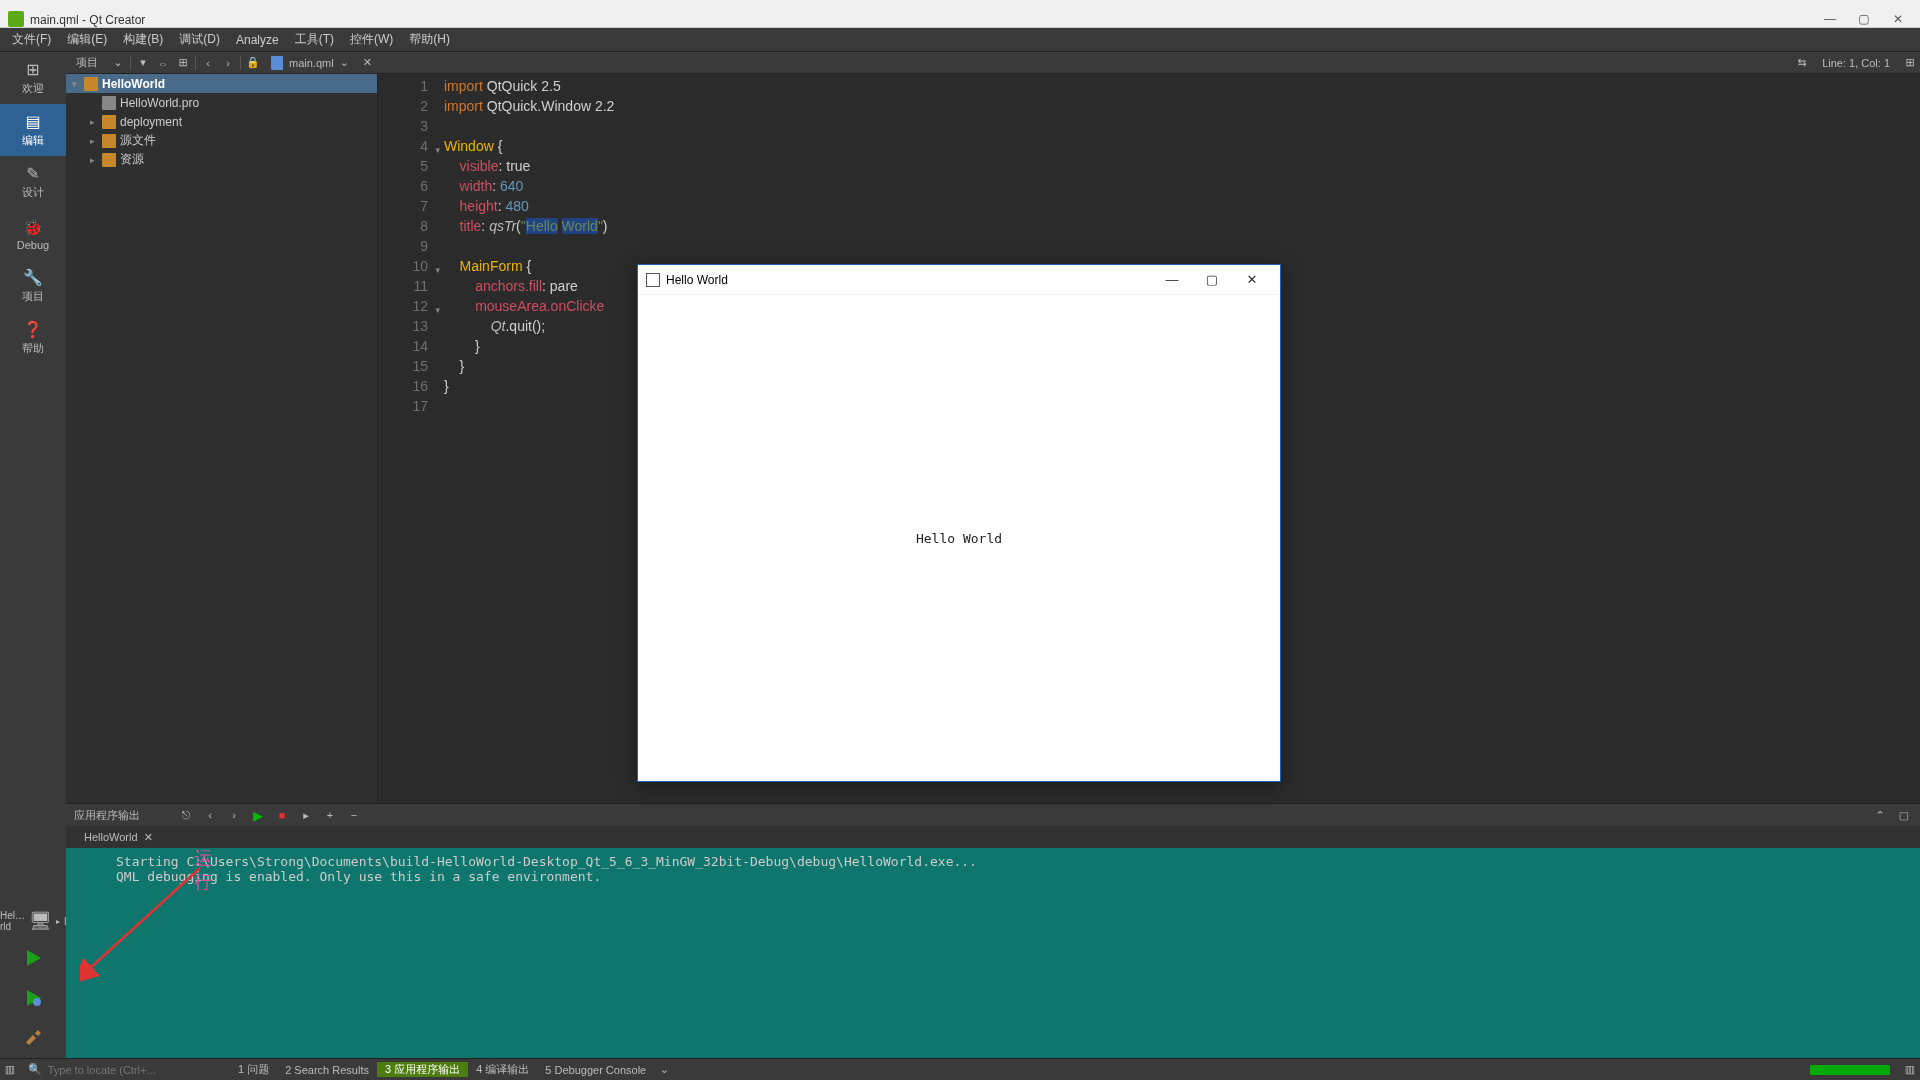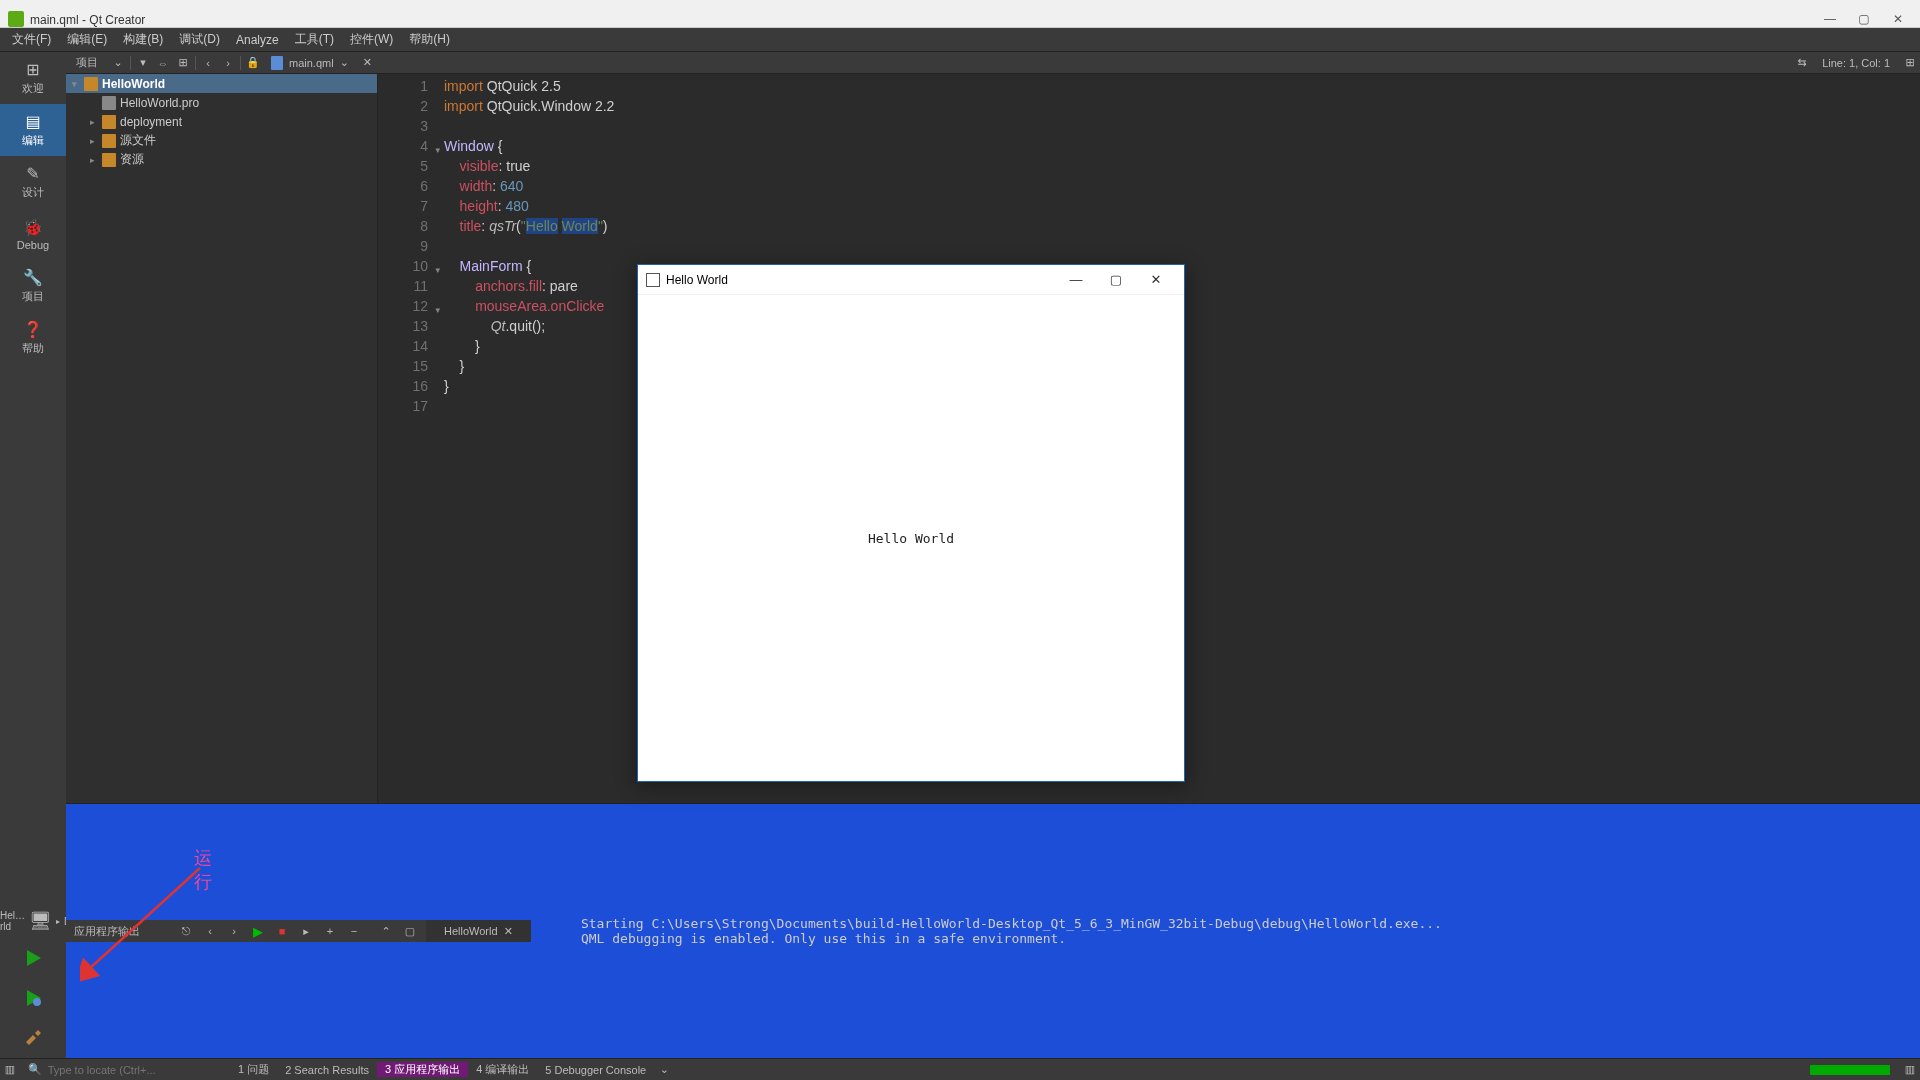--- a/index.html
+++ b/index.html
@@ -56,54 +56,54 @@
 .ticon.file { background: #888; border-radius: 1px; }
 .tree-indent-1 { padding-left: 24px; }
 
 
 .code-editor { flex: 1; display: flex; background: #2b2b2b; font-family: Consolas, monospace; font-size: 14px; position: relative; }
 .gutter { width: 66px; background: #2b2b2b; color: #707070; text-align: right; padding-right: 16px; line-height: 20px; padding-top: 2px; }
 .gutter .ln { height: 20px; position: relative; }
 .gutter .fold { position: absolute; right: -12px; top: 4px; color: #888; font-size: 9px; }
 .code-lines { flex: 1; padding-top: 2px; line-height: 20px; white-space: pre; color: #d0d0d0; }
 .kw { color: #cc7832; }
-.type { color: #c4b5fd; }
+.type { color: #eab308; }
 .prop { color: #cc5060; }
 .num { color: #6897bb; }
 .str { color: #6a8759; }
 .func { font-style: italic; color: #bababa; }
 .str-hl { background: #214283; }
 
 
-.output-panel { height: 255px; border-top: 1px solid #222; display: flex; flex-direction: row; background: #1d4ed8; align-items: center; }
+.output-panel { height: 255px; border-top: 1px solid #222; display: flex; flex-direction: column; background: #0f766e; }
 .output-header { height: 22px; background: #3a3a3a; display: flex; align-items: center; padding: 0 8px; font-size: 11px; color: #bbb; gap: 8px; }
 .output-header .title { flex: 0 0 auto; padding-right: 30px; }
 .output-header .ctl { cursor: pointer; width: 16px; text-align: center; }
 .output-header .hspacer { flex: 1; }
 .output-tabbar { height: 22px; background: #323232; display: flex; align-items: center; padding: 0 8px; font-size: 11px; }
 .output-tabbar .otab { padding: 2px 10px; color: #bbb; cursor: pointer; }
 .output-body { flex: 1; padding: 6px 10px; font-family: Consolas, monospace; font-size: 13px; color: #ccc; white-space: pre; overflow: auto; margin-left: 40px; }
 
 
 .annotation { position: absolute; left: 80px; top: 846px; pointer-events: none; }
 .annotation .txt { color: #ec4899; font-size: 18px; position: absolute; left: 114px; top: 0; }
 .annotation svg { position: absolute; left: 0; top: 14px; }
 
 
 .statusbar { height: 22px; background: #3a3a3a; display: flex; align-items: center; font-size: 11px; color: #bbb; border-top: 1px solid #222; }
 .statusbar .sb-item { padding: 0 8px; cursor: pointer; }
-.statusbar .sb-item.active { background: #701a75; color: #fff; }
+.statusbar .sb-item.active { background: #4d7c0f; color: #fff; }
 .statusbar .locator { display: flex; align-items: center; gap: 6px; padding: 0 8px; width: 210px; }
 .statusbar .locator input { background: transparent; border: none; color: #888; font-size: 11px; width: 160px; outline: none; }
 .statusbar .sb-icon { width: 20px; text-align: center; }
 .statusbar .spacer { flex: 1; }
 .statusbar .progress { width: 80px; height: 10px; background: #0a0; margin-right: 10px; border-radius: 1px; }
 
 
-.popup-window { position: absolute; left: 637px; top: 264px; width: 548px; height: 518px; background: #fff; border: 1px solid #1b65b8; box-shadow: 0 4px 20px rgba(0,0,0,.4); display: flex; flex-direction: column; }
+.popup-window { position: absolute; left: 637px; top: 264px; width: 644px; height: 518px; background: #fff; border: 1px solid #1b65b8; box-shadow: 0 4px 20px rgba(0,0,0,.4); display: flex; flex-direction: column; }
 .popup-titlebar { height: 30px; background: #fff; display: flex; align-items: center; padding: 0 8px; border-bottom: 1px solid #eee; color: #000; }
 .popup-titlebar .picon { width: 14px; height: 14px; border: 1px solid #555; margin-right: 6px; }
 .popup-titlebar .ptitle { flex: 1; font-size: 12px; }
 .popup-titlebar .pbtn { width: 40px; text-align: center; font-size: 13px; cursor: pointer; color: #333; }
 .popup-body { flex: 1; display: flex; align-items: center; justify-content: center; font-family: Consolas, monospace; font-size: 13px; color: #222; }
 
 .icon-play { color: #0b0; font-size: 20px; }
 .stop-red { color: #d33; }
 </style>
 </head>

